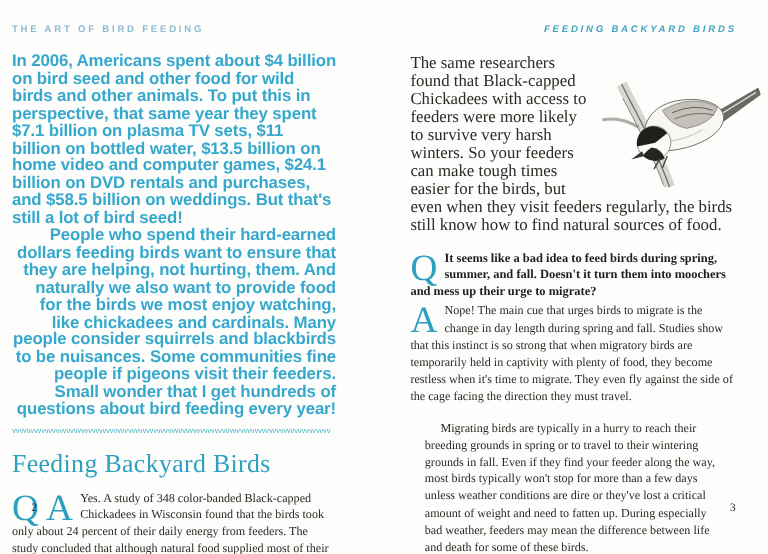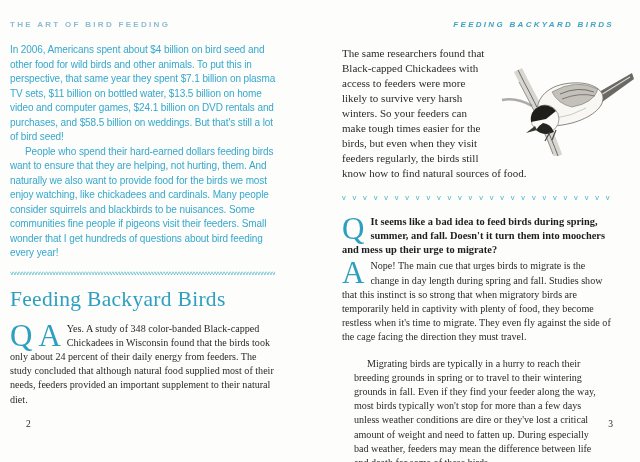--- a/index.html
+++ b/index.html
@@ -17,26 +17,26 @@
     font-family:"Liberation Sans", sans-serif;
     font-size:8px; letter-spacing:2.3px; line-height:10px;
     color:#8cbcd3; font-weight:600; white-space:nowrap;
   }
   .running-head.rh-right {
     text-align:right; font-style:italic; color:#3fa3c4;
   }
 
   .intro {
     margin-top:13px;
-    font-family:"Liberation Sans", sans-serif; font-weight:normal;
-    font-size:10px; line-height:14.5px; letter-spacing:-0.1px;
+    font-family:"Liberation Sans", sans-serif; font-weight:bold;
+    font-size:14px; line-height:14.5px; letter-spacing:-0.1px;
     color:#36a8cd;
   }
   .intro p { margin:0; }
-  .intro p + p { text-indent:15px; }
+  .intro p + p { text-indent:15px;text-align:right; }
 
   .divider {
     color:#45b3c4; white-space:nowrap; overflow:hidden;
     user-select:none;
   }
   .divider.zigzag {
     margin-top:9px; width:270px;
     font-family:"DejaVu Sans Mono", monospace;
     font-size:6px; line-height:6px; letter-spacing:-0.6px;
   }
@@ -61,21 +61,21 @@
     margin:3px 0 0;
     font-size:10.1px; line-height:14.2px; color:#2b2a27;
   }
   .answer.cont { margin:12px; text-indent:13px; }
   .dropcap {
     float:left; color:#2d9fc1;
     font-family:"Liberation Serif", serif; font-weight:normal;
     font-size:31px; line-height:25px; padding:1px 6px 0 0;
   }
 
-  .lead { margin-top:16px; font-size:11px; line-height:15px; }
+  .lead { margin-top:16px; font-size:14px; line-height:15px; }
   .lead p { margin:0; }
   .bird-wrap {
     float:right; width:126px; height:100px;
     margin:10px -10px 2px 8px;
   }
   .bird-wrap svg { display:block; width:136px; height:100px; }
 
   .qa-right { margin-top:13px; }
 
   .pagenum {
@@ -138,21 +138,20 @@
 
           <path d="M38,74 Q46,81 56,76 Q53,68 45,67 Q40,70 38,74 Z" fill="#262420"></path>
 
           <path d="M37,70 L28,77 L39,74 Z" fill="#3a3833"></path>
 
           <path d="M52,76 L47,85 M58,74 L54,84" stroke="#4a4843" stroke-width="1.2" fill="none"></path>
         </svg>
           </span><span>The same researchers found that Black-capped Chickadees with access to feeders were more likely to survive very harsh winters. So your feeders can make tough times easier for the birds, but even when they visit feeders regularly, the birds still know how to find natural sources of food.</span></p>
     </div>
 
-    <div class="divider dots">vvvvvvvvvvvvvvvvvvvvvvvvvv</div>
 
     <div class="qa qa-right">
       <p class="question"><span class="dropcap">Q</span><span>It seems like a bad idea to feed birds during spring, summer, and fall. Doesn't it turn them into moochers and mess up their urge to migrate?</span></p>
       <p class="answer"><span class="dropcap">A</span><span>Nope! The main cue that urges birds to migrate is the change in day length during spring and fall. Studies show that this instinct is so strong that when migratory birds are temporarily held in captivity with plenty of food, they become restless when it's time to migrate. They even fly against the side of the cage facing the direction they must travel.</span></p>
       <p class="answer cont">Migrating birds are typically in a hurry to reach their breeding grounds in spring or to travel to their wintering grounds in fall. Even if they find your feeder along the way, most birds typically won't stop for more than a few days unless weather conditions are dire or they've lost a critical amount of weight and need to fatten up. During especially bad weather, feeders may mean the difference between life and death for some of these birds.</p>
     </div>
   </div>
 
   <div class="pagenum pagenum-left">2</div>
   <div class="pagenum pagenum-right">3</div>

